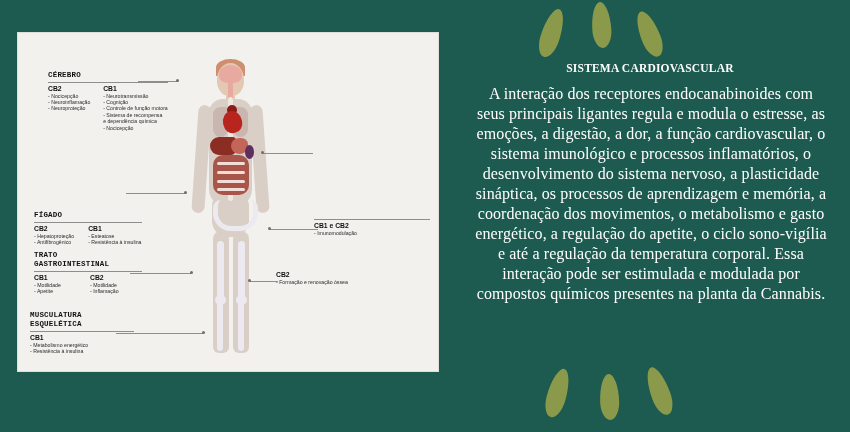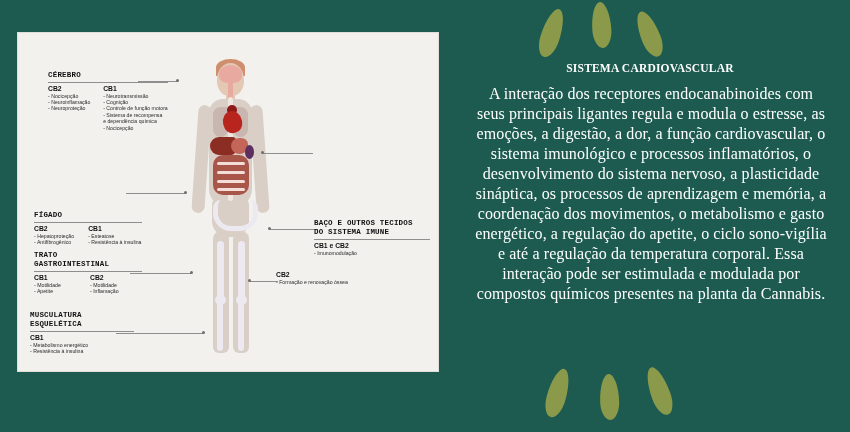--- a/index.html
+++ b/index.html
@@ -377,22 +377,20 @@
         <div class="col" style="width:50px;">
           <div class="rcp">CB2</div>
           <div class="bullets">- Motilidade
 - Inflamação</div>
         </div>
       </div>
     </div>
 
 
     <div class="label" style="left:296px; top:186px; width:116px;">
-      <div class="lbl-title" style="white-space:pre-line;">BAÇO E OUTROS TECIDOS
-DO SISTEMA IMUNE</div>
       <div class="rule"></div>
       <div class="rcp">CB1 e CB2</div>
       <div class="bullets">- Imunomodulação</div>
     </div>
 
     <div class="label" style="left:258px; top:238px; width:112px;">
       <div class="rcp">CB2</div>
       <div class="bullets">- Formação e renovação óssea</div>
     </div>
   </div>

